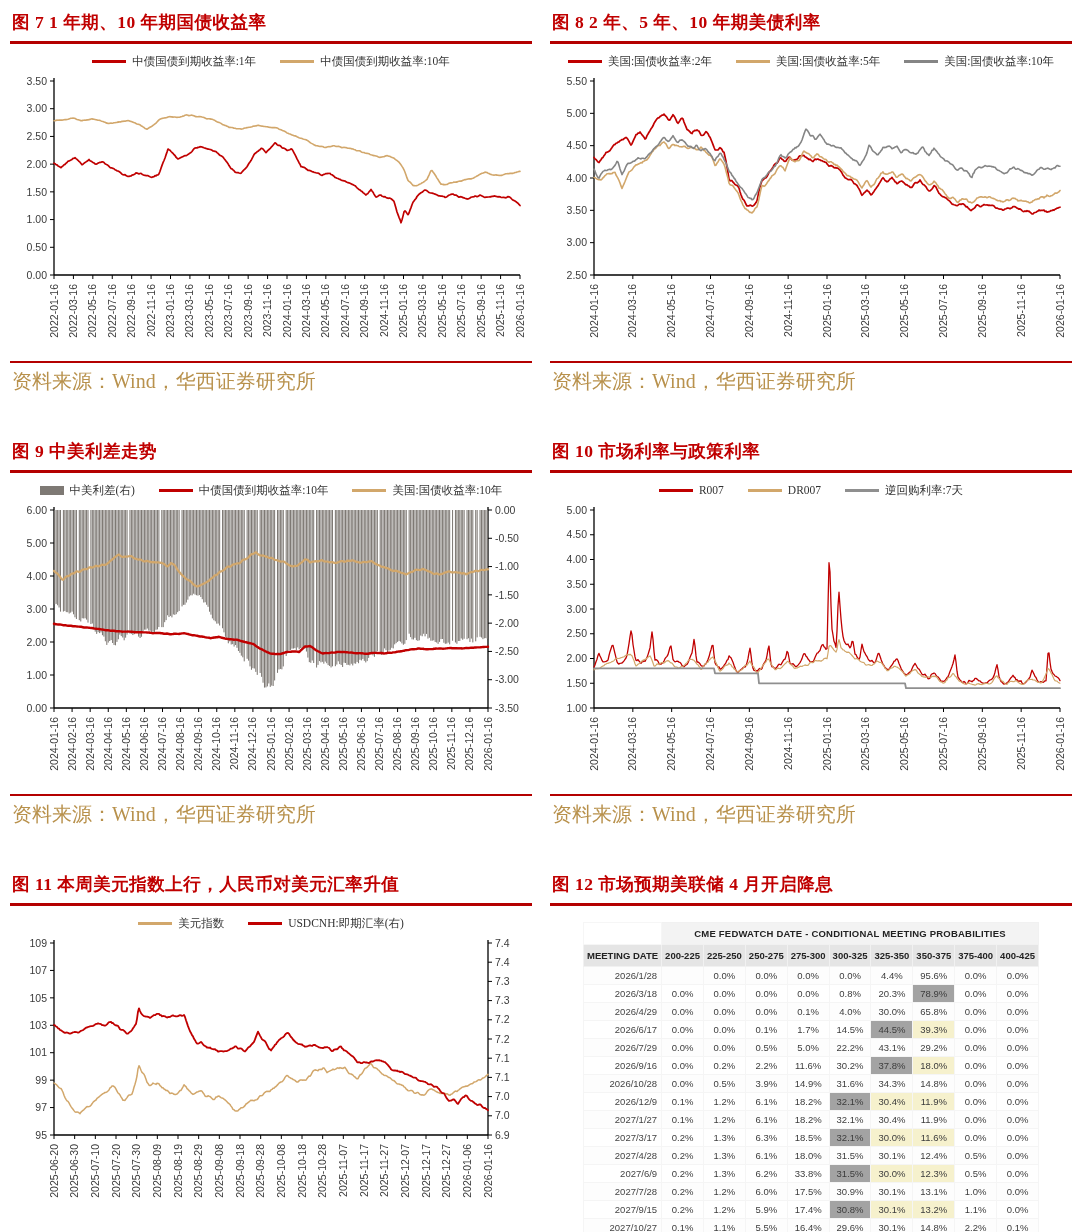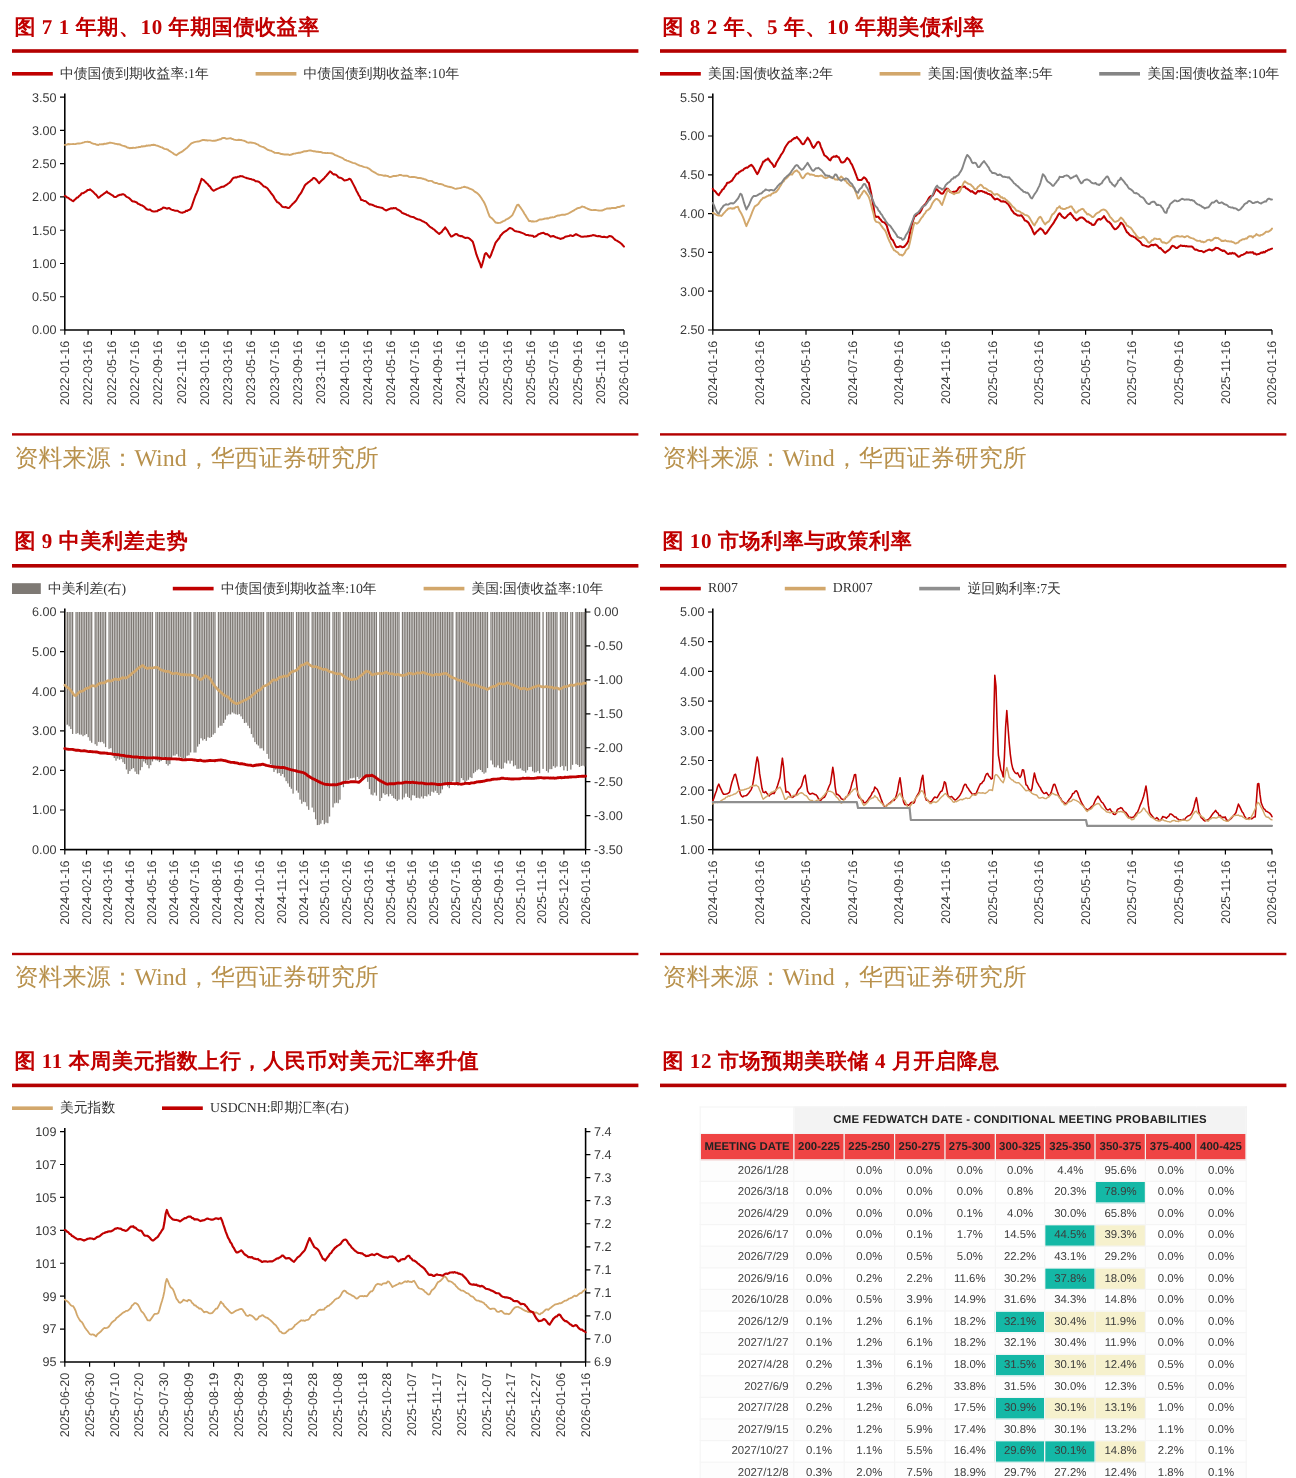--- a/index.html
+++ b/index.html
@@ -1,38 +1,38 @@
 <!DOCTYPE html>
 <html><head>
 <meta charset="utf-8">
 <style>
   html,body{margin:0;padding:0;background:#ffffff;}
   body{width:1080px;font-family:"Liberation Serif",serif;color:#000;}
   .grid{display:grid;grid-template-columns:540px 540px;row-gap:40px;padding-top:6px;}
   .panel{padding:0 8px 0 10px;display:flex;flex-direction:column;}
   .ptitle{font-size:17.5px;font-weight:700;color:#c00000;margin:4px 0 7px 2px;letter-spacing:.5px;}
   .trule{height:3px;background:#b40000;}
-  .legend{min-height:24px;display:flex;align-items:center;gap:39px;
+  .legend{min-height:24px;display:flex;justify-content:center;align-items:center;gap:24px;
           font-size:11.5px;color:#333;margin-top:5px;flex-wrap:nowrap;white-space:nowrap;}
   .legend .li{display:inline-flex;align-items:center;gap:6px;}
   .swl{display:inline-block;width:34px;height:3px;}
   .swb{display:inline-block;width:24px;height:9px;}
   svg.chart{display:block;margin:0 auto;}
   .srule{height:2px;background:#b40000;margin-top:auto;}
   .source{font-size:20px;color:#b8914c;margin:5px 0 0 2px;}
   .tablewrap{flex:1;}
   .fedtable{border-collapse:collapse;margin:16px auto 0;font-family:"Liberation Sans",sans-serif;
             font-size:9.5px;color:#3c3c3c;}
-  .fedtable th{font-weight:700;padding:5px 3px;border:1px solid #f1f1f1;background:#ef4444;color:#222;}
+  .fedtable th{font-weight:700;padding:5px 3px;border:1px solid #f1f1f1;background:#e5e5e5;color:#222;}
   .fedtable th.tophead{font-size:9.5px;letter-spacing:.2px;background:#f3f3f3;}
   .fedtable th.corner{background:#ffffff;border:1px solid #f6f6f6;}
   .fedtable td{padding:3px 4px;text-align:center;border:1px solid #f5f5f5;min-width:30px;}
   .fedtable td.datecell{text-align:right;min-width:68px;color:#444;}
   .fedtable tr:nth-child(odd) td{background:#fdfdfd;}
-  .fedtable td.hl-c{background:#14b8a6;}
+  .fedtable td.hl-c{background:#a3a3a3;}
   .fedtable td.hl-y{background:#f6f1cd;}
 </style>
 </head>
 <body>
 
 <div class="grid">
 
   <section class="panel">
     <h2 class="ptitle">图 7 1 年期、10 年期国债收益率</h2>
     <div class="trule"></div>
@@ -881,20 +881,32 @@
               <td>1.2%</td>
               <td>6.1%</td>
               <td>18.2%</td>
               <td class="hl-c">32.1%</td>
               <td class="hl-y">30.4%</td>
               <td class="hl-y">11.9%</td>
               <td>0.0%</td>
               <td>0.0%</td>
             </tr>
             <tr>
+              <td class="datecell">2027/3/17</td>
+              <td>0.2%</td>
+              <td>1.3%</td>
+              <td>6.3%</td>
+              <td>18.5%</td>
+              <td class="hl-c">32.1%</td>
+              <td class="hl-y">30.0%</td>
+              <td class="hl-y">11.6%</td>
+              <td>0.0%</td>
+              <td>0.0%</td>
+            </tr>
+            <tr>
               <td class="datecell">2027/4/28</td>
               <td>0.2%</td>
               <td>1.3%</td>
               <td>6.1%</td>
               <td>18.0%</td>
               <td class="hl-c">31.5%</td>
               <td class="hl-y">30.1%</td>
               <td class="hl-y">12.4%</td>
               <td>0.5%</td>
               <td>0.0%</td>

